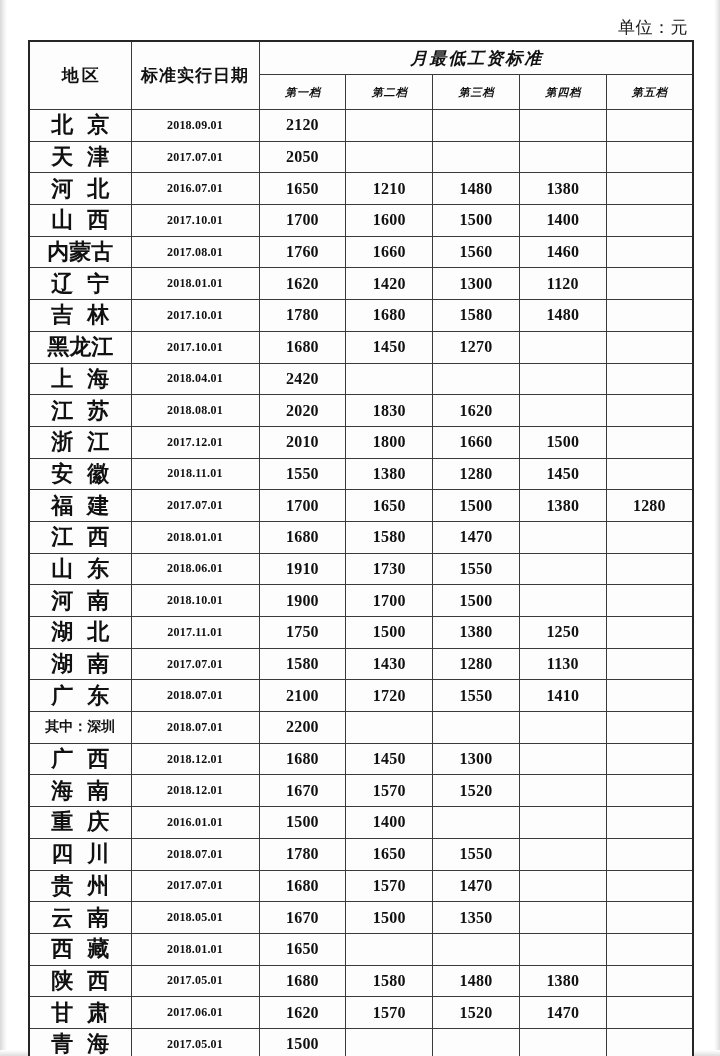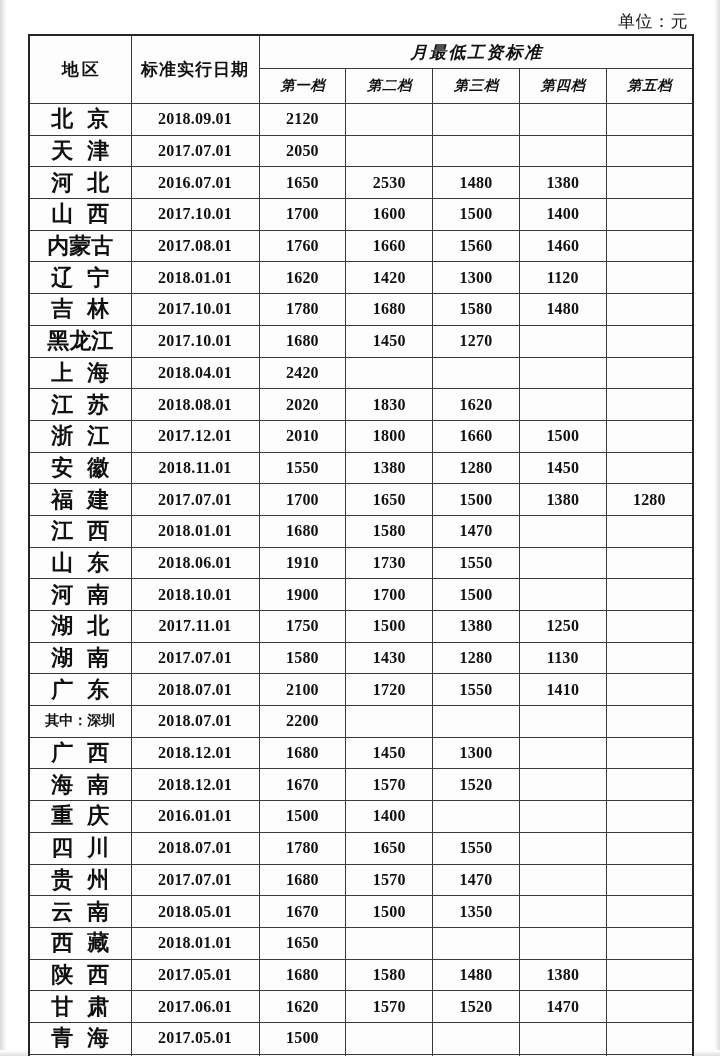--- a/index.html
+++ b/index.html
@@ -34,21 +34,21 @@
     height: 6px;
     background: linear-gradient(to top, #dedede 0%, #f2f2f2 55%, #ffffff 100%);
   }
 
   .sheet {
     position: absolute;
     left: 0; top: 0;
     width: 720px;
     height: 1056px;
     box-sizing: border-box;
-    padding: 2px 28px;
+    padding: 8px 28px;
   }
 
   .unit-line {
     text-align: right;
     font-size: 17px;
     color: #1a1a1a;
     letter-spacing: 0.5px;
     padding-top: 7px;
     padding-right: 4px;
     height: 25px;
@@ -96,21 +96,21 @@
     font-style: italic;
     font-size: 17px;
     letter-spacing: 2px;
     text-indent: 2px;
     height: 32px;
   }
   th.h-tier {
     font-family: Liberation Mono, monospace;
     font-weight: 700;
     font-style: italic;
-    font-size: 14px;
+    font-size: 11px;
     letter-spacing: 1px;
     text-indent: 1px;
     height: 34px;
   }
 
   
   tbody tr { height: 30.7px; }
   tbody td { height: 30.7px; }
 
   td.region {
@@ -129,21 +129,21 @@
   }
   td.region.sub {
     letter-spacing: 0px;
     text-indent: 0px;
     font-size: 14px;
   }
 
   td.date {
     font-family: "Liberation Serif", serif;
     font-weight: 700;
-    font-size: 16px;
+    font-size: 12px;
     letter-spacing: 0.2px;
   }
   td.amount {
     font-family: "Liberation Serif", serif;
     font-weight: 700;
     font-size: 16px;
     letter-spacing: 0.2px;
   }
   td.amount.empty { color: transparent; }
 </style>
@@ -198,21 +198,21 @@
           <td class="amount">2050</td>
           <td class="amount empty"></td>
           <td class="amount empty"></td>
           <td class="amount empty"></td>
           <td class="amount empty"></td>
         </tr>
         <tr>
           <td class="region spaced">河北</td>
           <td class="date">2016.07.01</td>
           <td class="amount">1650</td>
-          <td class="amount">2530</td>
+          <td class="amount">1210</td>
           <td class="amount">1480</td>
           <td class="amount">1380</td>
           <td class="amount empty"></td>
         </tr>
         <tr>
           <td class="region spaced">山西</td>
           <td class="date">2017.10.01</td>
           <td class="amount">1700</td>
           <td class="amount">1600</td>
           <td class="amount">1500</td>

